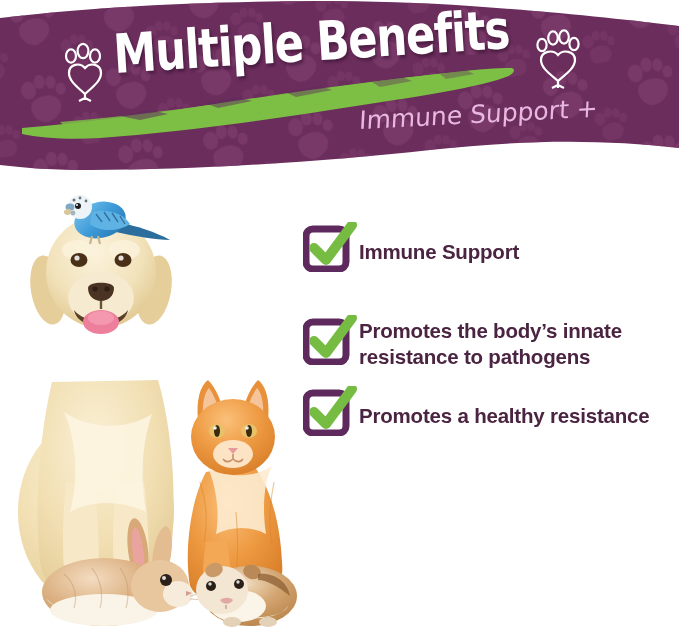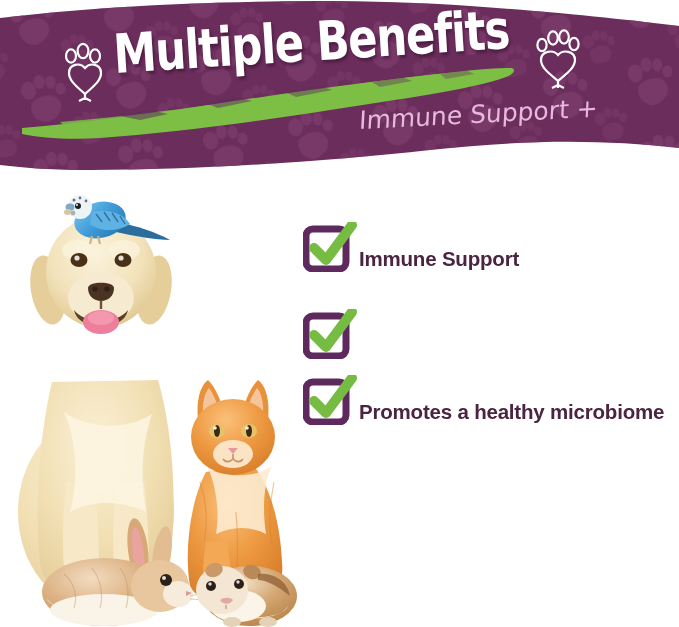--- a/index.html
+++ b/index.html
@@ -54,21 +54,21 @@
     position:absolute; left:0; top:182px;
     width:300px; height:445px;
   }
 
   
   #benefits {
     position:absolute; left:303px; top:222px;
     width:376px;
   }
   .benefit-row {
-    display:flex; align-items:flex-end;
+    display:flex; align-items:center;
     margin-bottom:20px;
   }
   .benefit-row .cb { flex:0 0 auto; width:56px; height:50px; position:relative; }
   .benefit-row .cb svg { position:absolute; left:0; top:0; }
   .benefit-text {
     flex:1 1 auto;
     font-family:"Liberation Sans", sans-serif;
     font-weight:600;
     font-size:20.5px;
     line-height:26px;
@@ -378,26 +378,27 @@
     <div class="benefit-text">Immune Support</div>
   </div>
 
   <div class="benefit-row">
     <div class="cb">
       <svg width="56" height="50" viewBox="0 0 56 50">
         <rect x="3" y="7" width="40" height="40" rx="7" ry="7" fill="none" stroke="#5E2A5E" stroke-width="7"></rect>
         <path d="M11,26 L23,38 L49,3" fill="none" stroke="#76BC43" stroke-width="10" stroke-linecap="round" stroke-linejoin="round"></path>
       </svg>
     </div>
+    <div class="benefit-text">Promotes the body’s innate resistance to pathogens</div>
   </div>
 
   <div class="benefit-row">
     <div class="cb">
       <svg width="56" height="50" viewBox="0 0 56 50">
         <rect x="3" y="7" width="40" height="40" rx="7" ry="7" fill="none" stroke="#5E2A5E" stroke-width="7"></rect>
         <path d="M11,26 L23,38 L49,3" fill="none" stroke="#76BC43" stroke-width="10" stroke-linecap="round" stroke-linejoin="round"></path>
       </svg>
     </div>
-    <div class="benefit-text">Promotes a healthy microbiome</div>
+    <div class="benefit-text">Promotes a healthy resistance</div>
   </div>
 
 
 </div>
 
 </body></html>

